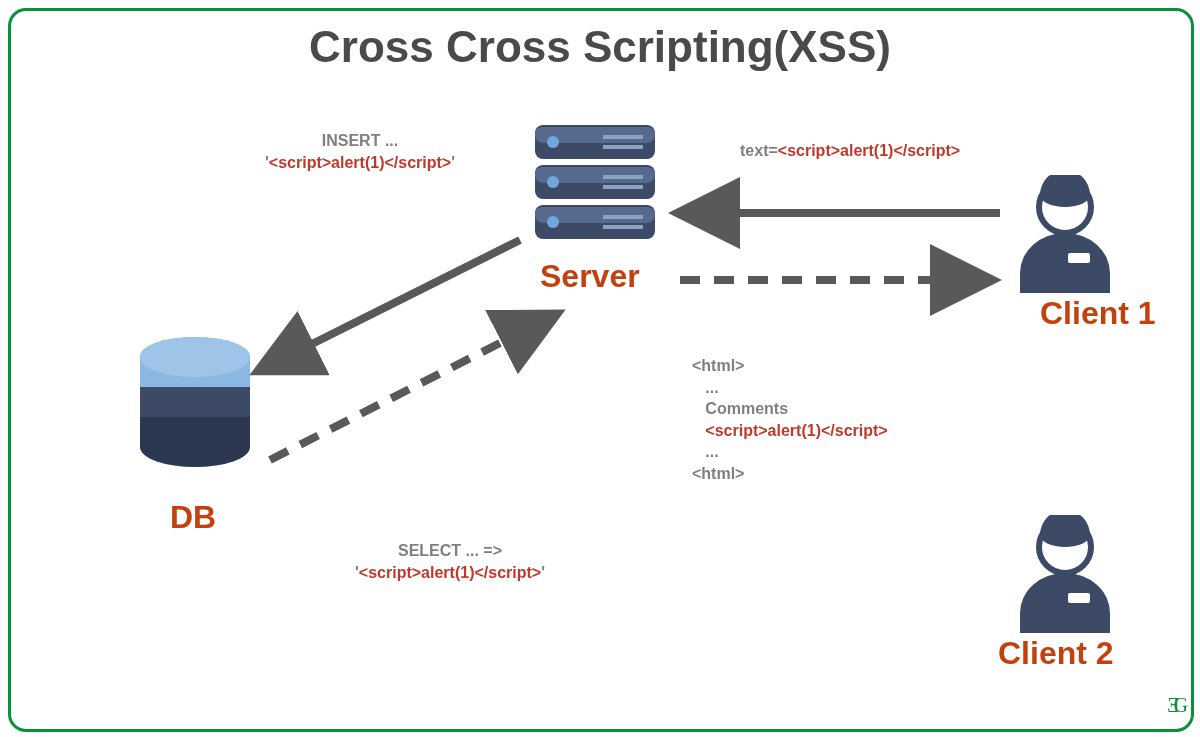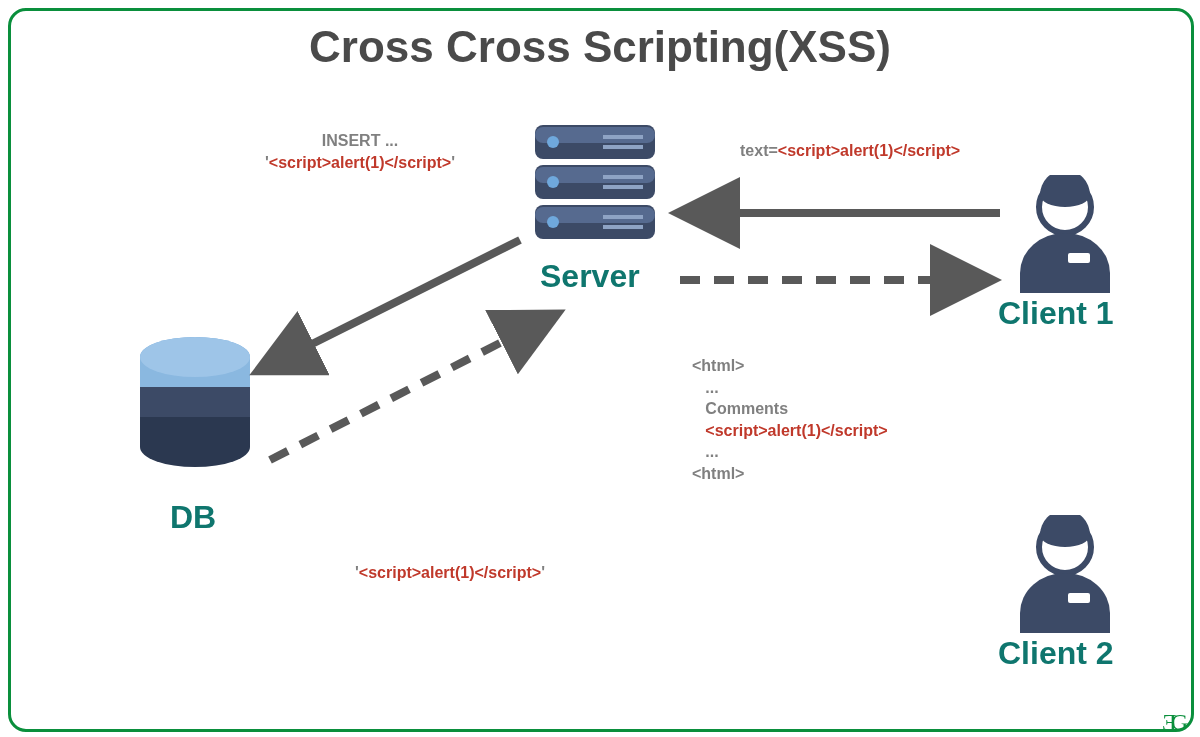--- a/index.html
+++ b/index.html
@@ -1,21 +1,21 @@
 <!DOCTYPE html>
 <html><head>
 <meta charset="utf-8">
 <style>
   html,body{margin:0;padding:0;width:1200px;height:737px;font-family:"Segoe UI",Arial,sans-serif;background:#fff;}
   .frame{position:absolute;left:8px;top:8px;width:1180px;height:718px;border:3px solid #0a8f3c;border-radius:18px;}
   .title{font-size:44px;font-weight:700;color:#4a4a4a;text-align:center;width:100%;position:absolute;top:22px;}
-  .lbl{position:absolute;font-size:32px;font-weight:700;color:#0f766e;}
+  .lbl{position:absolute;font-size:32px;font-weight:700;color:#c2410c;}
   .ann{position:absolute;font-size:16px;font-weight:700;color:#808080;line-height:1.35;}
   .ann .r{color:#c0392b;}
-  .logo{position:absolute;right:18px;bottom:1px;font-size:24px;color:#0a8f3c;font-family:Georgia,serif;letter-spacing:-6px;}
+  .logo{position:absolute;right:18px;bottom:20px;font-size:20px;color:#0a8f3c;font-family:Georgia,serif;letter-spacing:-6px;}
   svg{position:absolute;}
 </style>
 </head>
 <body>
 
 <div class="frame"></div>
 
 <div class="title">Cross Cross Scripting(XSS)</div>
 
 <svg style="left:525px;top:115px;" width="140" height="140" viewBox="0 0 140 140">
@@ -49,21 +49,21 @@
   <ellipse cx="60" cy="22" rx="55" ry="20" fill="#9ec5e8"></ellipse>
 </svg>
 <div class="lbl" style="left:170px;top:499px;">DB</div>
 
 <svg style="left:1010px;top:175px;" width="110" height="120" viewBox="0 0 110 120">
   <circle cx="55" cy="32" r="26" fill="#fff" stroke="#3c4a66" stroke-width="6"></circle>
   <path d="M30 20 a25 25 0 0 1 50 0 a25 12 0 0 1 -50 0" fill="#3c4a66"></path>
   <path d="M10 118 v-20 a45 40 0 0 1 90 0 v20 z" fill="#3c4a66"></path>
   <rect x="58" y="78" width="22" height="10" rx="2" fill="#fff"></rect>
 </svg>
-<div class="lbl" style="left:998px;top:295px;">Client 1</div>
+<div class="lbl" style="left:1040px;top:295px;">Client 1</div>
 
 <svg style="left:1010px;top:515px;" width="110" height="120" viewBox="0 0 110 120">
   <circle cx="55" cy="32" r="26" fill="#fff" stroke="#3c4a66" stroke-width="6"></circle>
   <path d="M30 20 a25 25 0 0 1 50 0 a25 12 0 0 1 -50 0" fill="#3c4a66"></path>
   <path d="M10 118 v-20 a45 40 0 0 1 90 0 v20 z" fill="#3c4a66"></path>
   <rect x="58" y="78" width="22" height="10" rx="2" fill="#fff"></rect>
 </svg>
 <div class="lbl" style="left:998px;top:635px;">Client 2</div>
 
 <svg style="left:0;top:0;" width="1200" height="737">
@@ -86,21 +86,21 @@
   <span>INSERT ...</span><br>
   <span>'</span><span class="r">&lt;script&gt;alert(1)&lt;/script&gt;</span><span>'</span>
 </div>
 
 <div class="ann" style="left:740px;top:118px;">
   <br>
   <span>text=</span><span class="r">&lt;script&gt;alert(1)&lt;/script&gt;</span>
 </div>
 
 <div class="ann" style="left:300px;top:540px;text-align:center;width:300px">
-  <br>
+  <span>SELECT ... =&gt;</span><br>
   <span>'</span><span class="r">&lt;script&gt;alert(1)&lt;/script&gt;</span><span>'</span>
 </div>
 
 <div class="ann" style="left:692px;top:355px;">
   <span>&lt;html&gt;</span><br>
   &nbsp;&nbsp;&nbsp;<span>...</span><br>
   &nbsp;&nbsp;&nbsp;<span>Comments</span><br>
   &nbsp;&nbsp;&nbsp;<span class="r">&lt;script&gt;alert(1)&lt;/script&gt;</span><br>
   &nbsp;&nbsp;&nbsp;<span>...</span><br>
   <span>&lt;html&gt;</span>

